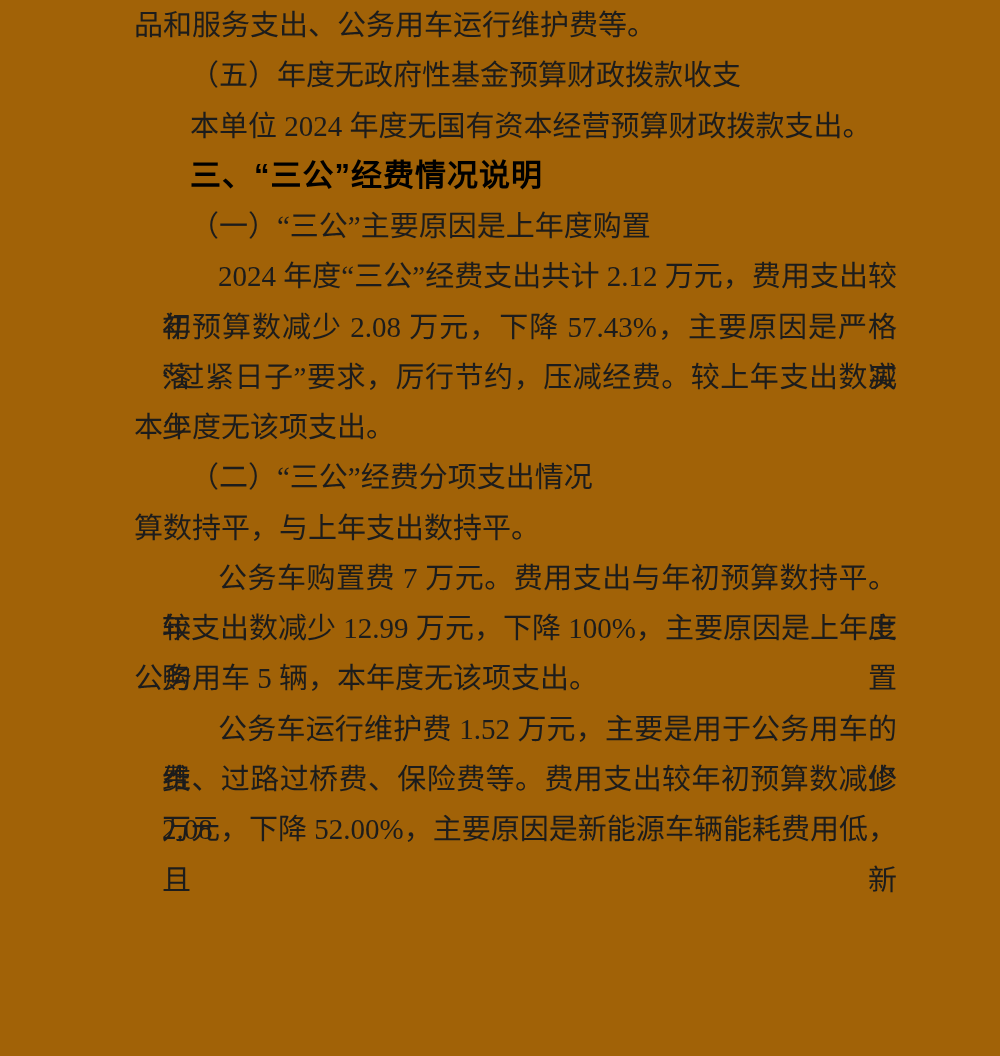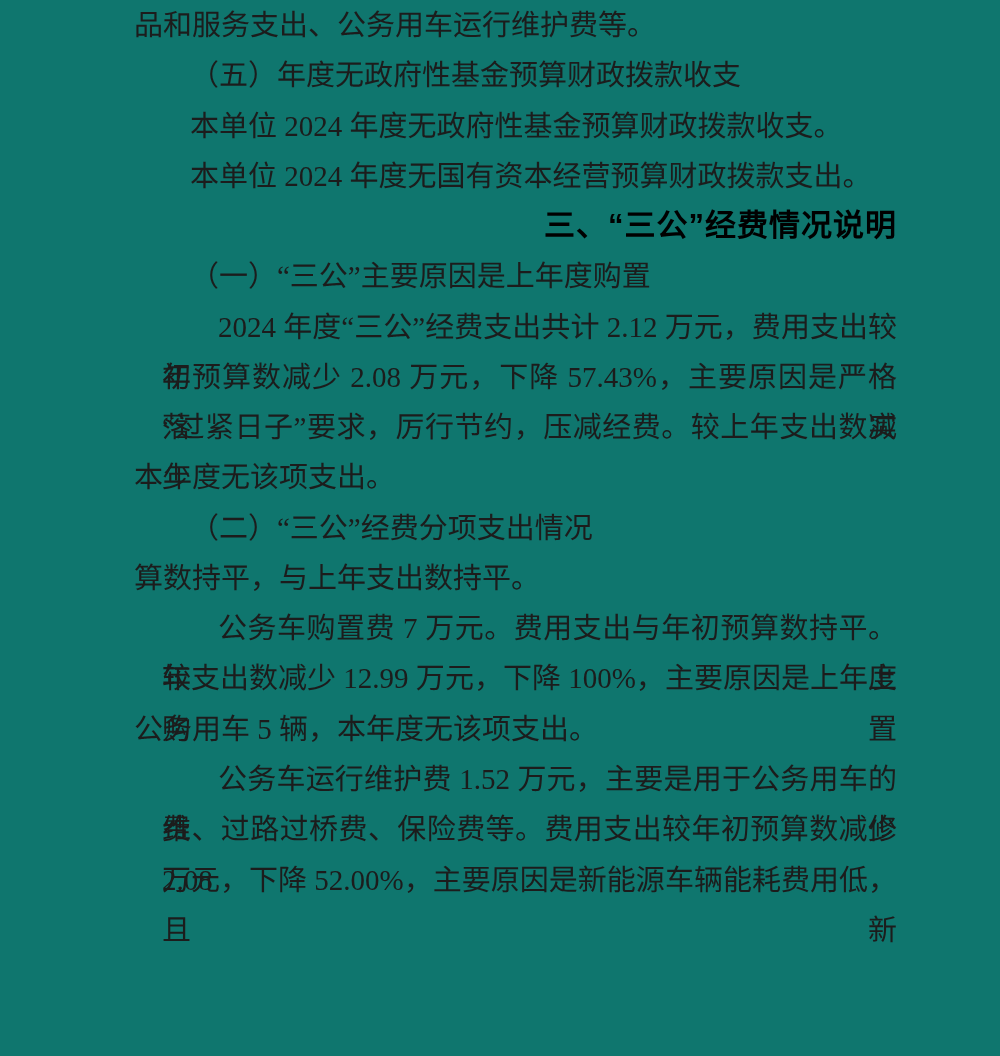--- a/index.html
+++ b/index.html
@@ -4,21 +4,21 @@
 <style>
   html, body {
     margin: 0;
     padding: 0;
     background: #ffffff;
   }
   .page {
     position: relative;
     width: 1000px;
     height: 1056px;
-    background: #0f766e;
+    background: #a16207;
     overflow: hidden;
     font-family: "Liberation Serif", "DejaVu Serif", serif;
   }
   .textblock {
     position: absolute;
     left: 134px;
     top: 0;
     width: 763px;
   }
   .line {
@@ -38,31 +38,29 @@
     text-align-last: justify;
     text-justify: inter-character;
     margin-left: 28px;
   }
   .line.bold {
     font-family: "Liberation Sans", "DejaVu Sans", sans-serif;
     font-weight: bold;
     font-size: 31px;
     color: #000000;
     letter-spacing: 1px;
-    text-align: right;
   }
 </style>
 </head>
 <body>
 
 <div class="page">
   <div class="textblock">
       <div class="line">品和服务支出、公务用车运行维护费等。</div>
       <div class="line indent">（五）年度无政府性基金预算财政拨款收支</div>
-      <div class="line indent">本单位 2024 年度无政府性基金预算财政拨款收支。</div>
       <div class="line indent">本单位 2024 年度无国有资本经营预算财政拨款支出。</div>
       <div class="line indent bold">三、“三公”经费情况说明</div>
       <div class="line indent">（一）“三公”主要原因是上年度购置</div>
       <div class="line indent justify">2024 年度“三公”经费支出共计 2.12 万元，费用支出较年</div>
       <div class="line justify">初预算数减少 2.08 万元，下降 57.43%，主要原因是严格落实</div>
       <div class="line justify">“过紧日子”要求，厉行节约，压减经费。较上年支出数减少</div>
       <div class="line">本年度无该项支出。</div>
       <div class="line indent">（二）“三公”经费分项支出情况</div>
       <div class="line">算数持平，与上年支出数持平。</div>
       <div class="line indent justify">公务车购置费 7 万元。费用支出与年初预算数持平。较上</div>

